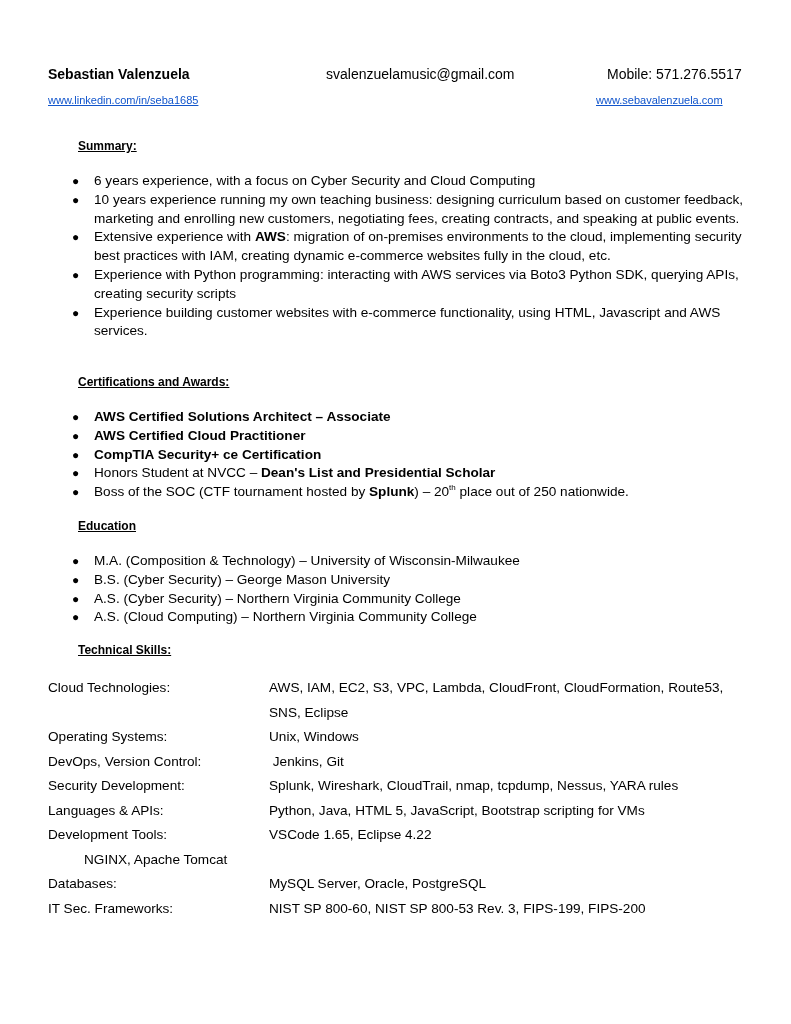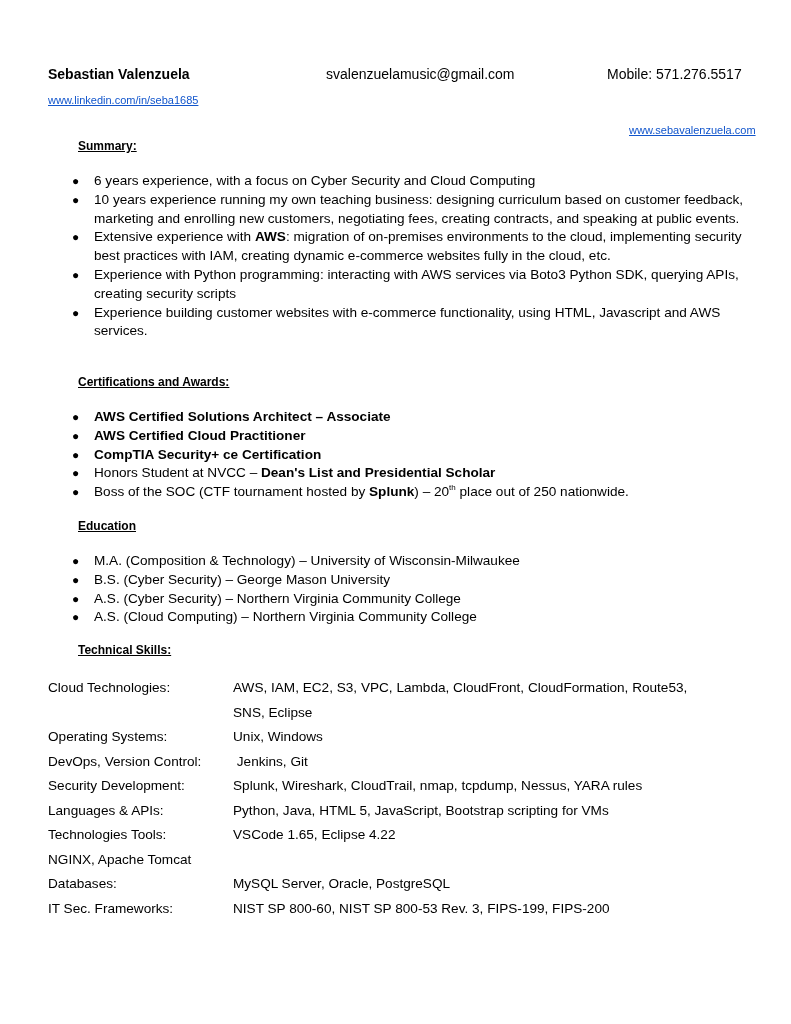--- a/index.html
+++ b/index.html
@@ -5,29 +5,29 @@
     html, body { margin: 0; padding: 0; background: #ffffff; }
     body { width: 791px; height: 1024px; position: relative; overflow: hidden;
            font-family: "Liberation Sans", sans-serif; color: #000; }
     .abs { position: absolute; white-space: nowrap; }
     .hdr { font-size: 14px; top: 66px; }
     .name { left: 48px; font-weight: bold; }
     .email { left: 326px; }
     .phone { left: 607px; }
     .link { font-size: 11px; top: 94px; color: #1155cc; text-decoration: underline; }
     .link-left { left: 48px; }
-    .link-right { left: 629px; margin-top: 30px; }
+    .link-right { left: 596px; }
     .section-title { left: 42px; font-size: 12px; font-weight: bold; text-decoration: underline; margin-left: 36px; }
     ul.bullets { position: absolute; left: 48px; margin: 0; padding: 0; list-style: none; width: 700px; }
     ul.bullets li { position: relative; padding-left: 46px; font-size: 13.6px; line-height: 18.8px; }
     ul.bullets li .dot { position: absolute; left: 24px; top: 0; font-size: 12px; }
     .skills { position: absolute; left: 48px; top: 676px; width: 700px; font-size: 13.6px; }
     .skill-row { display: flex; line-height: 24.5px; }
     .skill-label { width: 185px; flex: 0 0 185px; }
-    .skill-value { flex: 1; }
+    .skill-value { flex: 1; margin-left: 36px; }
     sup { font-size: 8px; line-height: 0; }
   </style>
 </head>
 <body>
 
 <div class="abs hdr name">Sebastian Valenzuela</div>
 <div class="abs hdr email">svalenzuelamusic@gmail.com</div>
 <div class="abs hdr phone">Mobile: 571.276.5517</div>
 <a class="abs link link-left">www.linkedin.com/in/seba1685</a>
 <a class="abs link link-right">www.sebavalenzuela.com</a>
@@ -78,21 +78,21 @@
     </div>
     <div class="skill-row">
       <div class="skill-label">Security Development:</div>
       <div class="skill-value" style="white-space: pre;">Splunk, Wireshark, CloudTrail, nmap, tcpdump, Nessus, YARA rules</div>
     </div>
     <div class="skill-row">
       <div class="skill-label">Languages &amp; APIs:</div>
       <div class="skill-value" style="white-space: pre;">Python, Java, HTML 5, JavaScript, Bootstrap scripting for VMs</div>
     </div>
     <div class="skill-row">
-      <div class="skill-label">Technologies Tools:</div>
+      <div class="skill-label">Development Tools:</div>
       <div class="skill-value" style="white-space: pre;">VSCode 1.65, Eclipse 4.22</div>
     </div>
     <div class="skill-row">
       <div class="skill-value" style="white-space: pre;">NGINX, Apache Tomcat</div>
     </div>
     <div class="skill-row">
       <div class="skill-label">Databases:</div>
       <div class="skill-value" style="white-space: pre;">MySQL Server, Oracle, PostgreSQL</div>
     </div>
     <div class="skill-row">

